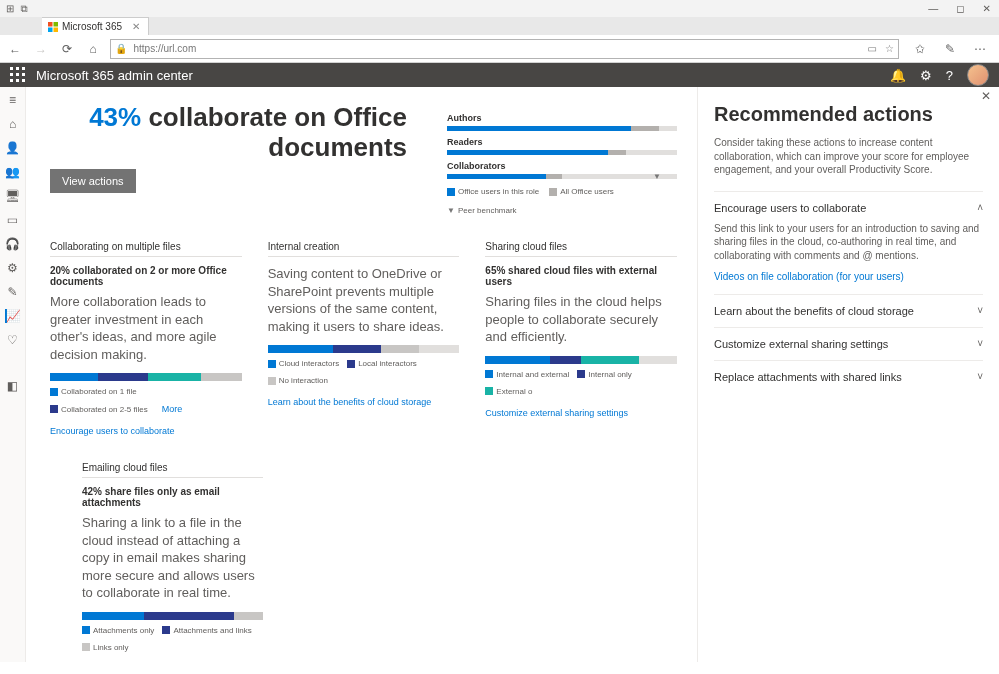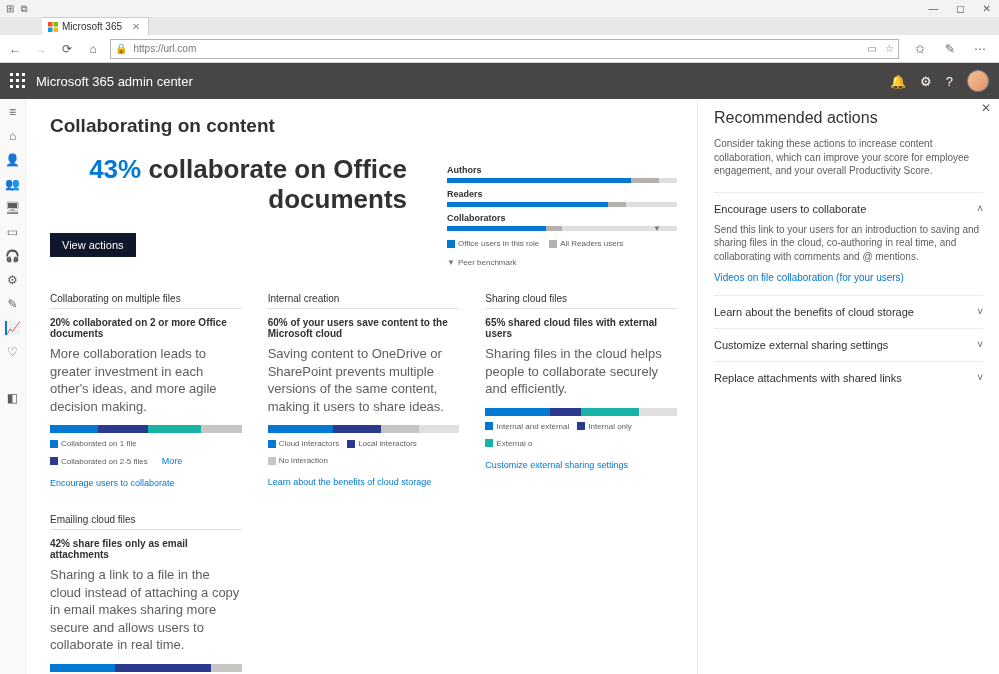--- a/index.html
+++ b/index.html
@@ -11,38 +11,38 @@
 .tabbar { height: 18px; background: #e8e8e8; display: flex; align-items: flex-end; }
 .tab { background: #fff; border-top: 1px solid #ccc; border-right: 1px solid #ccc; height: 18px; display: flex; align-items: center; gap: 4px; padding: 0 8px 0 6px; font-size: 10px; margin-left: 42px; }
 .tab .favicon { width: 10px; height: 10px; display: inline-block; }
 .tab .favicon svg { width: 10px; height: 10px; }
 .tab .tab-close { font-size: 10px; color: #888; margin-left: 6px; }
 .navbar { height: 28px; background: #fff; border-bottom: 1px solid #d2d2d2; display: flex; align-items: center; padding: 0 6px; gap: 8px; }
 .navbar .navbtn { font-size: 12px; color: #616161; width: 18px; text-align: center; }
 .urlbox { flex: 1; height: 20px; border: 1px solid #b3b3b3; display: flex; align-items: center; padding: 0 4px; gap: 6px; font-size: 10px; color: #777; }
 .urlbox .righticons { margin-left: auto; display: flex; gap: 8px; }
 .navbar .right { display: flex; gap: 12px; padding: 0 4px; }
-.appheader { height: 36px; background: #484644; color: #fff; display: flex; align-items: center; padding: 0 10px; font-size: 13px; }
+.appheader { height: 24px; background: #484644; color: #fff; display: flex; align-items: center; padding: 0 10px; font-size: 13px; }
 .appheader .waffle { width: 16px; height: 16px; }
 .appheader .apptitle { margin-left: 10px; font-weight: 400; }
 .appheader .right { margin-left: auto; display: flex; align-items: center; gap: 14px; }
 .appheader .avatar { width: 22px; height: 22px; border-radius: 50%; background: linear-gradient(135deg,#f5c28e,#e09070); border:1px solid #888; }
 .body-row { display: flex; height: calc(674px - 17px - 18px - 28px - 36px); }
 .sidenav { width: 26px; background: #faf9f8; border-right: 1px solid #edebe9; display: flex; flex-direction: column; align-items: center; padding-top: 6px; gap: 10px; }
 .sidenav .navicon { width: 14px; height: 14px; color: #605e5c; font-size: 12px; display: flex; align-items:center; justify-content:center; }
 .sidenav .navicon.active { color: #0078d4; border-left:2px solid #0078d4; margin-left:-2px; padding-left:2px;}
 .main { flex: 1; display: flex; overflow: hidden; }
 .content { flex: 1; padding: 16px 20px 10px 24px; overflow-y: auto; }
 .content h1 { font-size: 19px; font-weight: 600; margin-bottom: 18px; }
 .hero { display: flex; gap: 40px; }
 .hero-left { flex: 1; }
 .hero-title { font-size: 26px; font-weight: 700; line-height: 1.15; text-align: right; }
 .hero-title .pct { color: #0078d4; }
 .hero-desc { font-size: 10px; color: #605e5c; margin-top: 14px; line-height: 1.35; max-width: 370px;}
-.btn-primary { margin-top: 18px; background: #0f172a; color: #fff; border: none; padding: 6px 12px; font-size: 11px; cursor: pointer; }
+.btn-primary { margin-top: 6px; background: #737373; color: #fff; border: none; padding: 6px 12px; font-size: 11px; cursor: pointer; }
 .hero-right { width: 230px; padding-top:4px; }
 .metric-label { font-size: 9px; font-weight: 600; margin-top: 6px; }
 .bar { height: 5px; background: #e1dfdd; margin-top: 3px; position: relative; }
 .bar .seg-blue { position: absolute; left:0; top:0; height:100%; background:#0078d4; }
 .bar .seg-grey { position: absolute; top:0; height:100%; background:#b3b0ad; }
 .bar .peer { position:absolute; top:-2px; height:9px; width:6px; display:flex; align-items:center; justify-content:center; color:#777; font-size:8px;}
 .metric-legend { display: flex; gap: 10px; font-size: 8px; color: #605e5c; margin-top: 8px; flex-wrap: wrap;}
 .lg { display: inline-flex; align-items: center; gap: 3px; }
 .sw { width: 8px; height: 8px; display: inline-block; }
 .cards { display: grid; grid-template-columns: repeat(3, 1fr); gap: 26px; }
@@ -50,24 +50,24 @@
 .card .cat { font-size: 10px; color: #323130; margin-bottom: 4px; }
 .card .hr2 { height:1px; background:#e1dfdd; margin-bottom:8px; }
 .card .title { font-size: 10px; font-weight: 600; margin-bottom: 6px; }
 .card .desc { font-size: 13px; color: #605e5c; line-height: 1.35; margin-bottom: 10px; min-height: 26px;}
 .stackbar { height: 8px; display: flex; margin-bottom: 6px; }
 .stackbar span { display:block; height:100%; }
 .sb-blue { background:#0078d4; } .sb-indigo{background:#2b3a8c;} .sb-teal{background:#19b3a6;} .sb-grey{background:#c8c6c4;} .sb-light{background:#e1dfdd;}
 .card .legend { display:flex; gap:8px; flex-wrap:wrap; font-size:8px; color:#605e5c;}
 .card .link { color:#0078d4; font-size:9px; margin-top:12px; display:inline-block; cursor:pointer;}
 .card .more { color:#0078d4; font-size:9px; margin-left:6px;}
-.cards2 { margin-top: 26px; display:grid; grid-template-columns: repeat(3,1fr); gap:26px;}
+.cards2 { margin-top: 26px; display:grid; grid-template-columns: repeat(3,1fr); gap:26px;margin-left:32px;}
 .rec-panel { width: 302px; border-left: 1px solid #edebe9; padding: 10px 16px; position:relative; overflow-y:auto;}
 .rec-close { position:absolute; right:8px; top:2px; font-size:12px; color:#605e5c; cursor:pointer;}
-.rec-panel h2 { font-size: 16px; font-weight: 400; margin-bottom: 10px; }
+.rec-panel h2 { font-size: 20px; font-weight: 700; margin-bottom: 10px; margin-top: 6px;}
 .rec-desc { font-size: 10px; color: #605e5c; line-height:1.35; margin-bottom: 14px;}
 .acc-item { border-top: 1px solid #edebe9; padding: 10px 0; }
 .acc-head { display:flex; align-items:center; justify-content:space-between; font-size:11px; cursor:pointer;}
 .acc-head .chev { font-size:10px; color:#605e5c;}
 .acc-body { font-size:10px; color:#605e5c; margin-top:8px; line-height:1.35;}
 .acc-body .link { color:#0078d4; display:block; margin-top:8px; font-size:10px;}
 </style>
 </head>
 <body>
 
@@ -153,21 +153,20 @@
     <div class="navicon">✎</div>
     <div class="navicon active">📈</div>
     <div class="navicon">♡</div>
     <div style="height:12px"></div>
     <div class="navicon">◧</div>
   </div>
 
   <div class="main">
 
     <div class="content">
-      <h1>Collaborating on content</h1>
 
       <div class="hero">
         <div class="hero-left">
           <div class="hero-title">
             <span class="pct">43%</span><span> collaborate on Office documents</span>
           </div>
           <button class="btn-primary">View actions</button>
         </div>
         <div class="hero-right">
           <div class="metric-label">Authors</div>
@@ -186,21 +185,21 @@
               <span class="seg-blue" style="width:43%"></span>
               <span class="peer" style="left:90%">▼</span>
             </div>
           <div class="metric-legend">
             <span class="lg">
                 <span class="sw" style="background:#0078d4"></span>
                 <span>Office users in this role</span>
               </span>
             <span class="lg">
                 <span class="sw" style="background:#b3b0ad"></span>
-                <span>All Readers users</span>
+                <span>All Office users</span>
               </span>
             <span class="lg">
                 <span style="font-size:8px;color:#777;">▼</span>
                 <span>Peer benchmark</span>
               </span>
           </div>
         </div>
       </div>
 
       <div class="cards" id="cards-row" style="margin-top:26px;">
@@ -215,21 +214,20 @@
               <span class="sb-grey" style="width:21%"></span>
             </div>
     <div class="legend">
               <span class="lg"><span class="sw sb-blue"></span>Collaborated on 1 file</span>
               <span class="lg"><span class="sw sb-indigo"></span>Collaborated on 2-5 files</span>
               <span class="more">More</span>
             </div>
     <a class="link">Encourage users to collaborate</a></div>
           <div class="card"><div class="cat">Internal creation</div>
     <div class="hr2"></div>
-    <div class="title">60% of your users save content to the Microsoft cloud</div>
     <div class="desc">Saving content to OneDrive or SharePoint prevents multiple versions of the same content, making it users to share ideas.</div>
     <div class="stackbar">
               <span class="sb-blue" style="width:34%"></span>
               <span class="sb-indigo" style="width:25%"></span>
               <span class="sb-grey" style="width:20%"></span>
               <span class="sb-light" style="width:21%"></span>
             </div>
     <div class="legend">
               <span class="lg"><span class="sw sb-blue"></span>Cloud interactors</span>
               <span class="lg"><span class="sw sb-indigo"></span>Local interactors</span>

